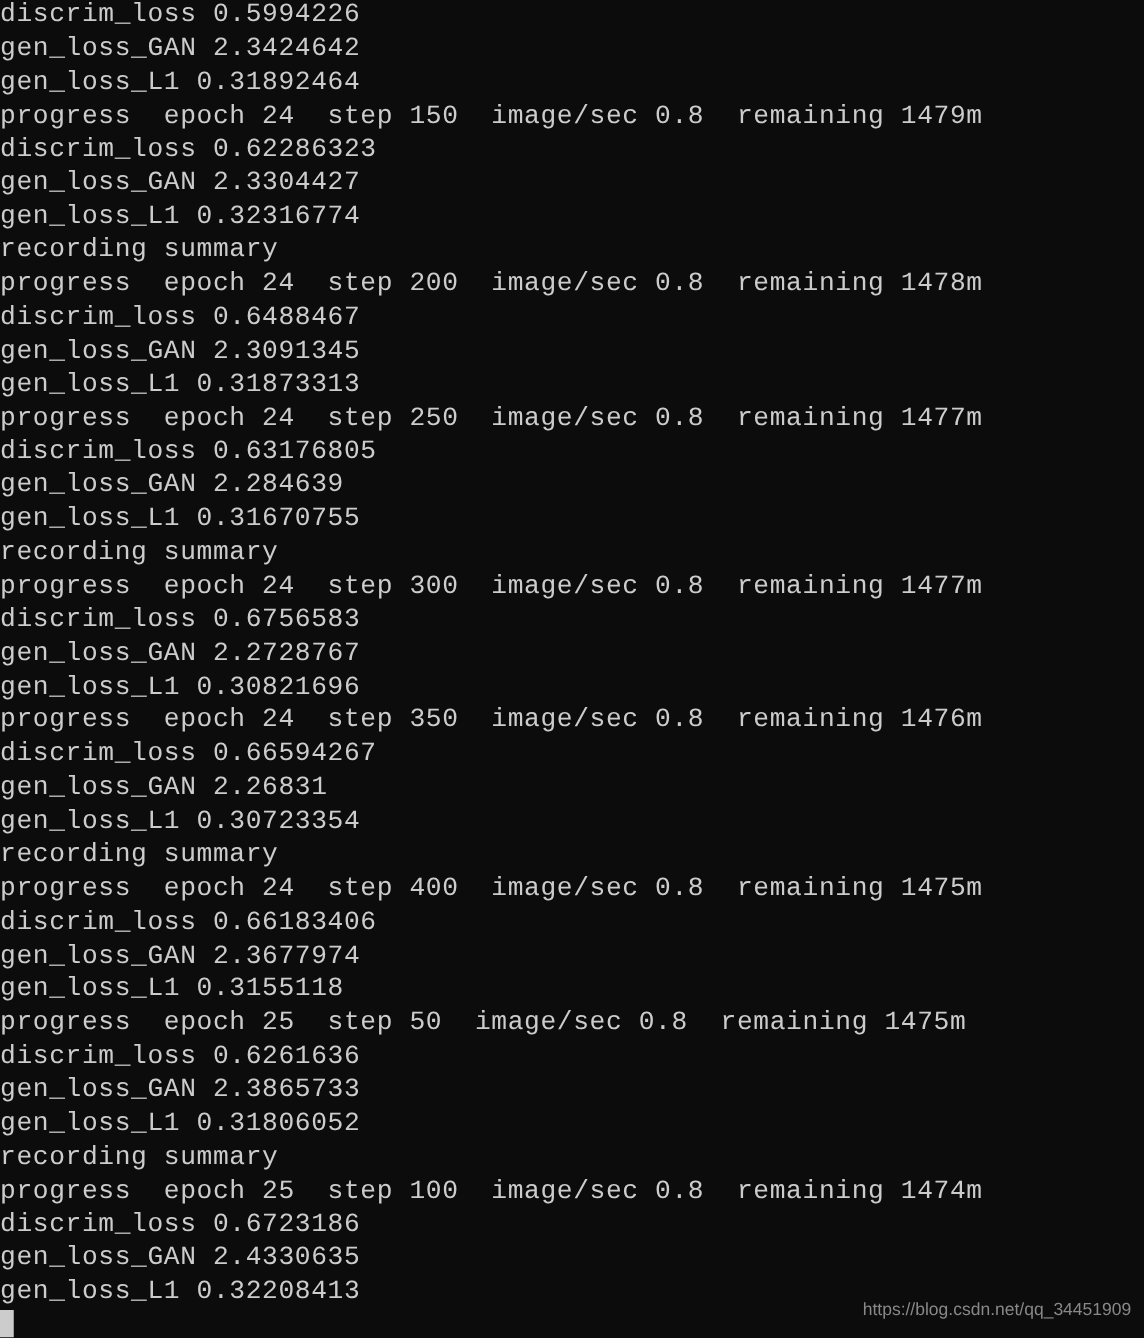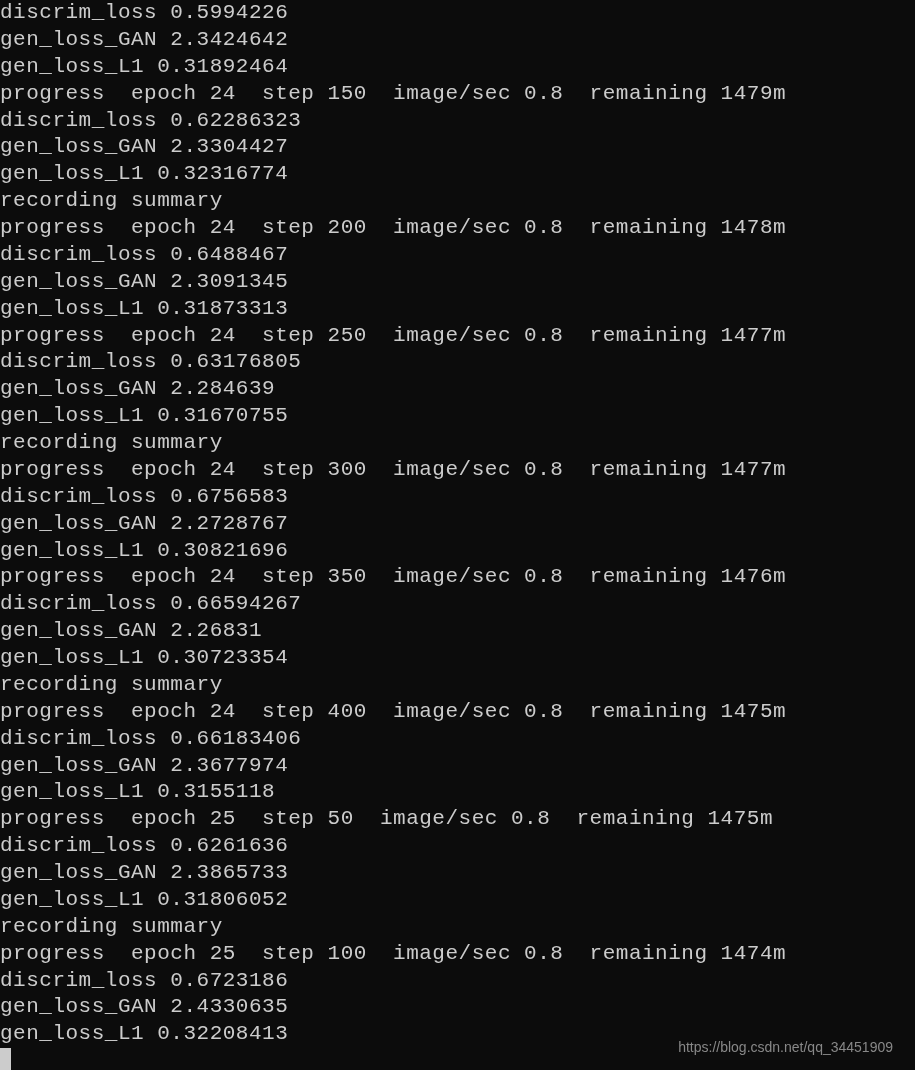--- a/index.html
+++ b/index.html
@@ -22,21 +22,21 @@
     .terminal {
       white-space: pre;
       letter-spacing: 0.5px;
     }
     .line {
       display: block;
     }
     .watermark {
       position: absolute;
       bottom: 13px;
-      right: 22px;
+      right: 10px;
       color: #888888;
       font-size: 14px;
       font-family: Arial, sans-serif;
       letter-spacing: 0;
     }
     .cursor {
       position: absolute;
       bottom: 0;
       left: 0;
       width: 11px;

